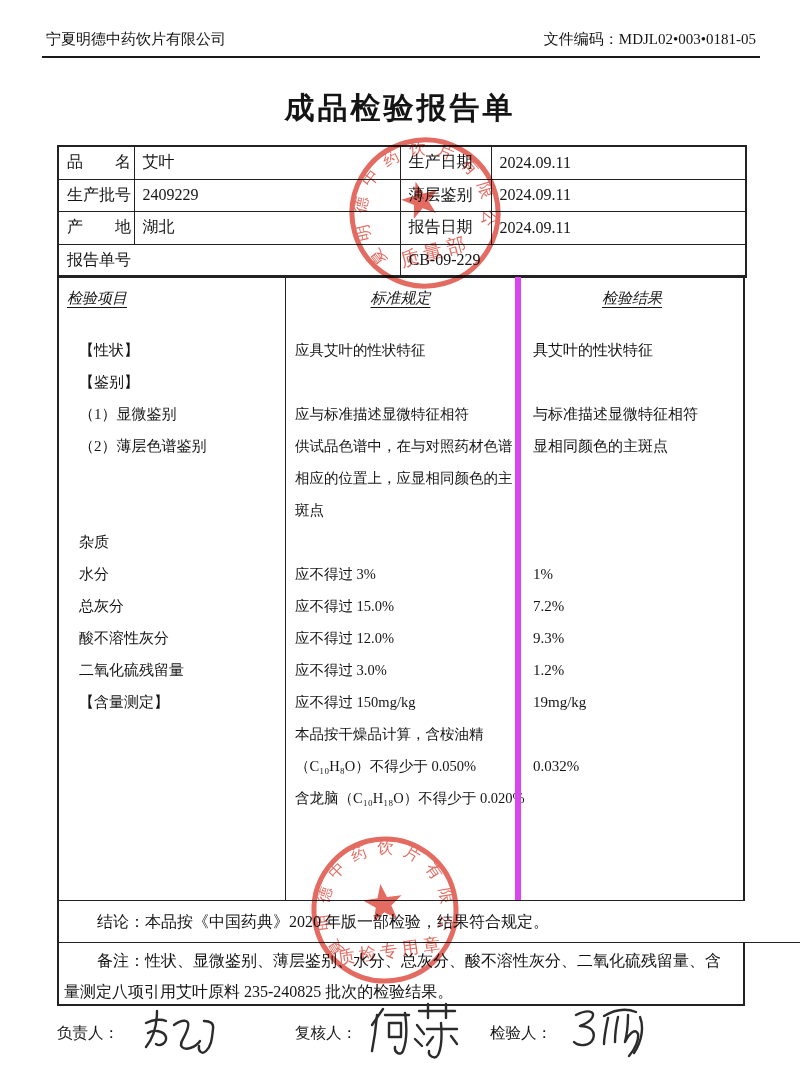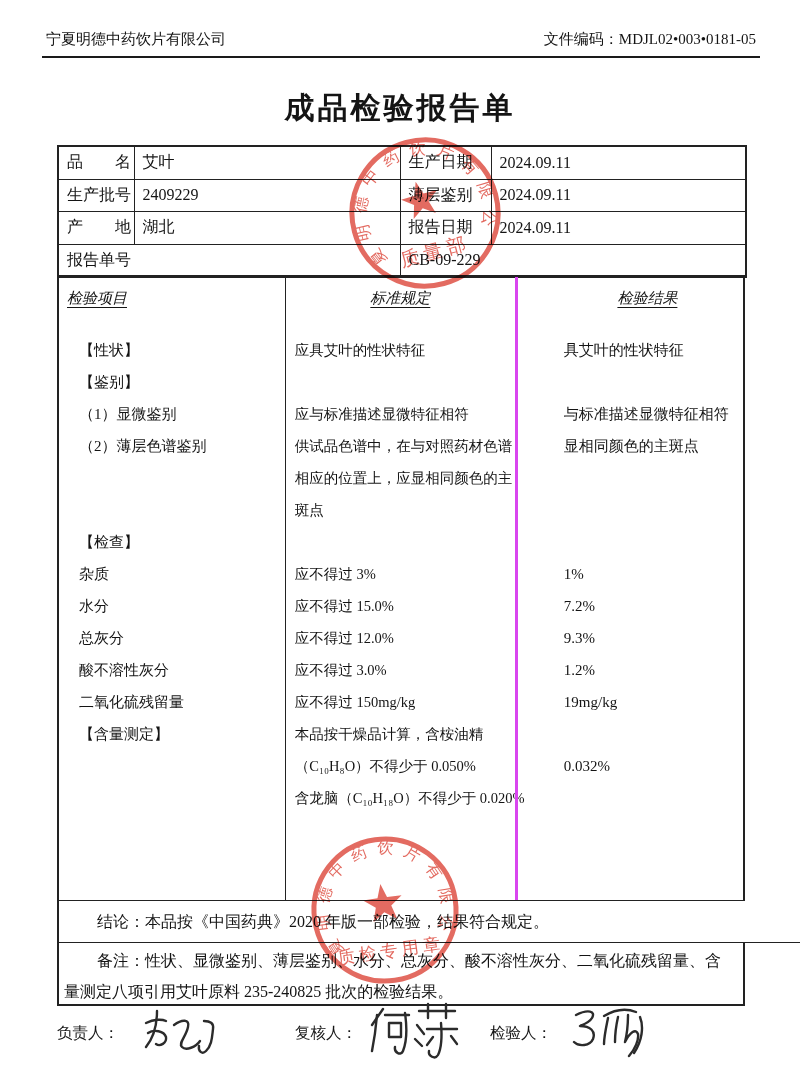--- a/index.html
+++ b/index.html
@@ -23,21 +23,21 @@
   table.info{border:2px solid #222;}
   table.info td{height:31.5px; padding:0 0 0 8px; white-space:nowrap; overflow:visible;}
   td.val{padding-left:13px;}
   
   .main{position:absolute; left:57px; top:275px; width:688px; height:626px;
         border:2px solid #222; border-bottom:1px solid #222;
         display:flex; box-sizing:border-box; font-size:15px;}
   .col{box-sizing:border-box;}
   .col1{width:228px;}
   .col2{width:230px; border-left:1px solid #222;}
-  .col3{width:230px; border-left:3px solid #d946ef;padding-left:34px;}
+  .col3{width:230px; border-left:6px solid #d946ef;}
   .colhead{height:40px; line-height:42px; text-align:center;font-style:italic;}
   .col1 .colhead{text-align:left; padding-left:8px;}
   .colhead span{text-decoration:underline; text-underline-offset:4px;}
   .lines{margin-top:17px;}
   .line{height:32px; line-height:32px; white-space:nowrap;}
   .col1 .line{padding-left:20px;}
   .col2 .line{padding-left:9px; font-size:14.5px;}
   .col3 .line{padding-left:12px;}
   
   .concl{position:absolute; left:57px; top:901px; width:776px; height:42px;
@@ -108,21 +108,20 @@
     <div class="col col1">
       <div class="colhead"><span>检验项目</span></div>
       <div class="lines">
 
       <div class="line">【性状】</div>
           <div class="line">【鉴别】</div>
           <div class="line">（1）显微鉴别</div>
           <div class="line">（2）薄层色谱鉴别</div>
           <div class="line"></div>
           <div class="line"></div>
-          <div class="line">【检查】</div>
           <div class="line">杂质</div>
           <div class="line">水分</div>
           <div class="line">总灰分</div>
           <div class="line">酸不溶性灰分</div>
           <div class="line">二氧化硫残留量</div>
           <div class="line">【含量测定】</div>
           <div class="line"></div>
           <div class="line"></div>
         </div>
     </div>

